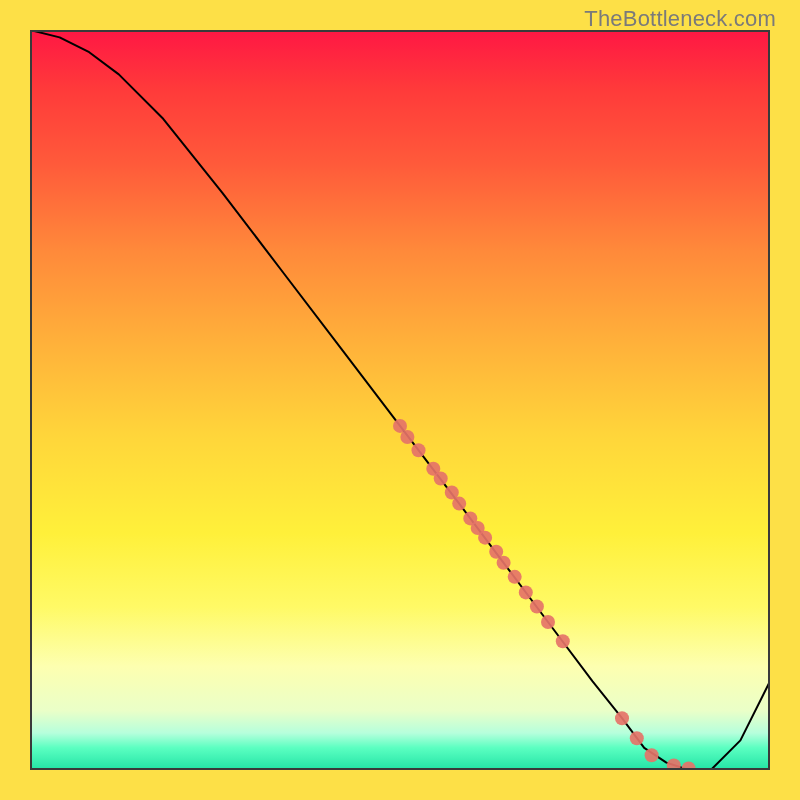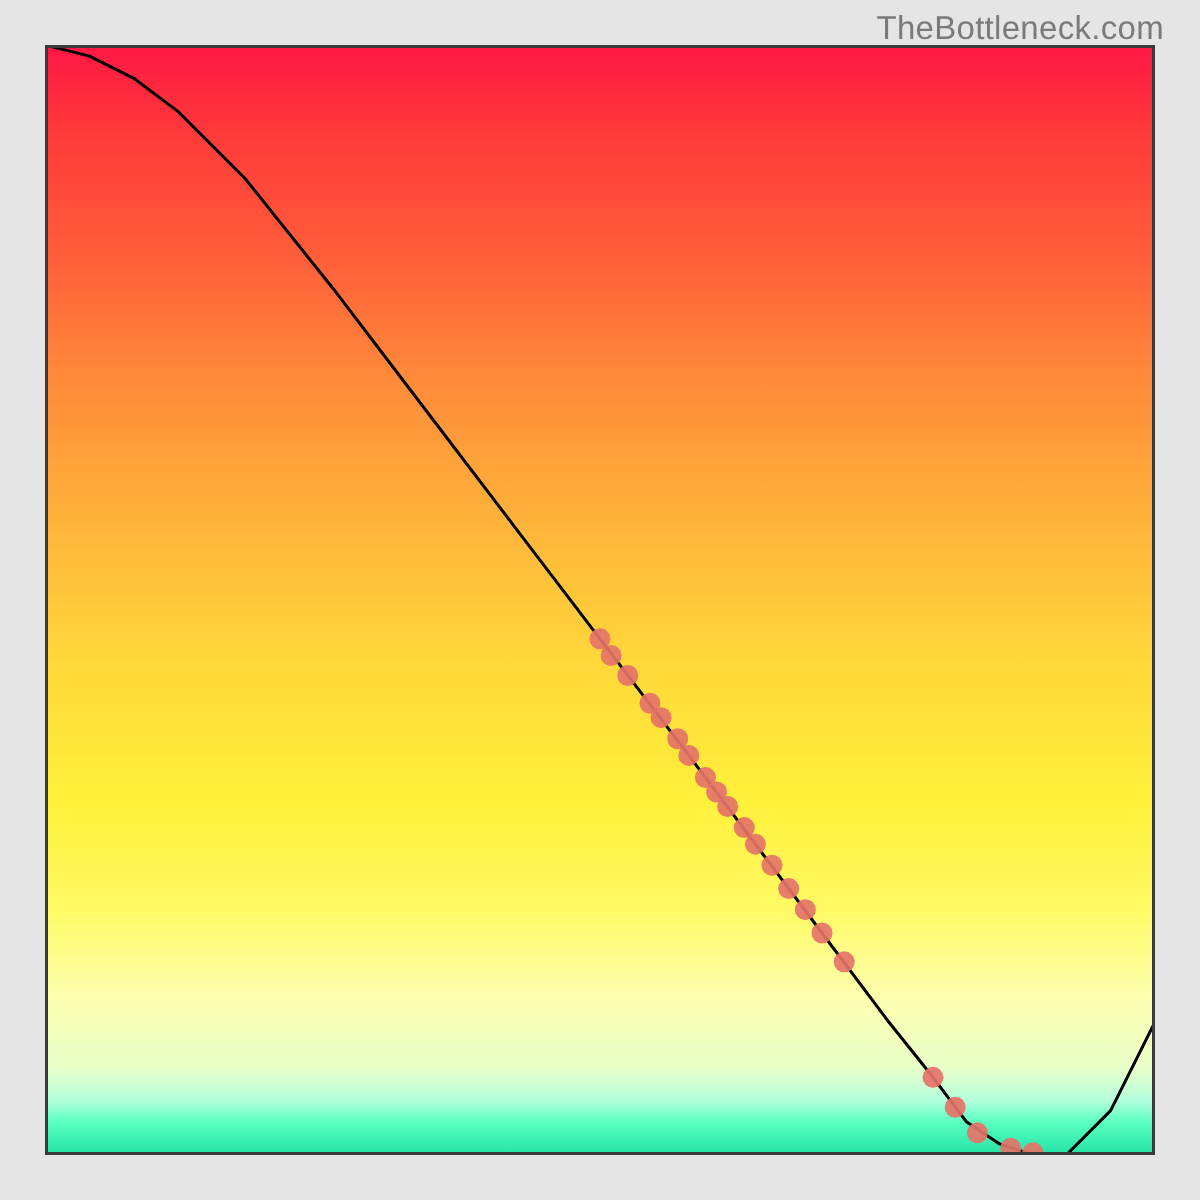--- a/index.html
+++ b/index.html
@@ -7,21 +7,21 @@
     padding: 0;
     width: 800px;
     height: 800px;
     overflow: hidden;
     font-family: Arial, Helvetica, sans-serif;
   }
   .chart-container {
     position: relative;
     width: 800px;
     height: 800px;
-    background: #e5e5e5;
+    background: #fde047;
   }
   .plot-area {
     position: absolute;
     left: 30px;
     top: 30px;
     width: 740px;
     height: 740px;
     box-sizing: border-box;
   }
   .gradient-bg {

